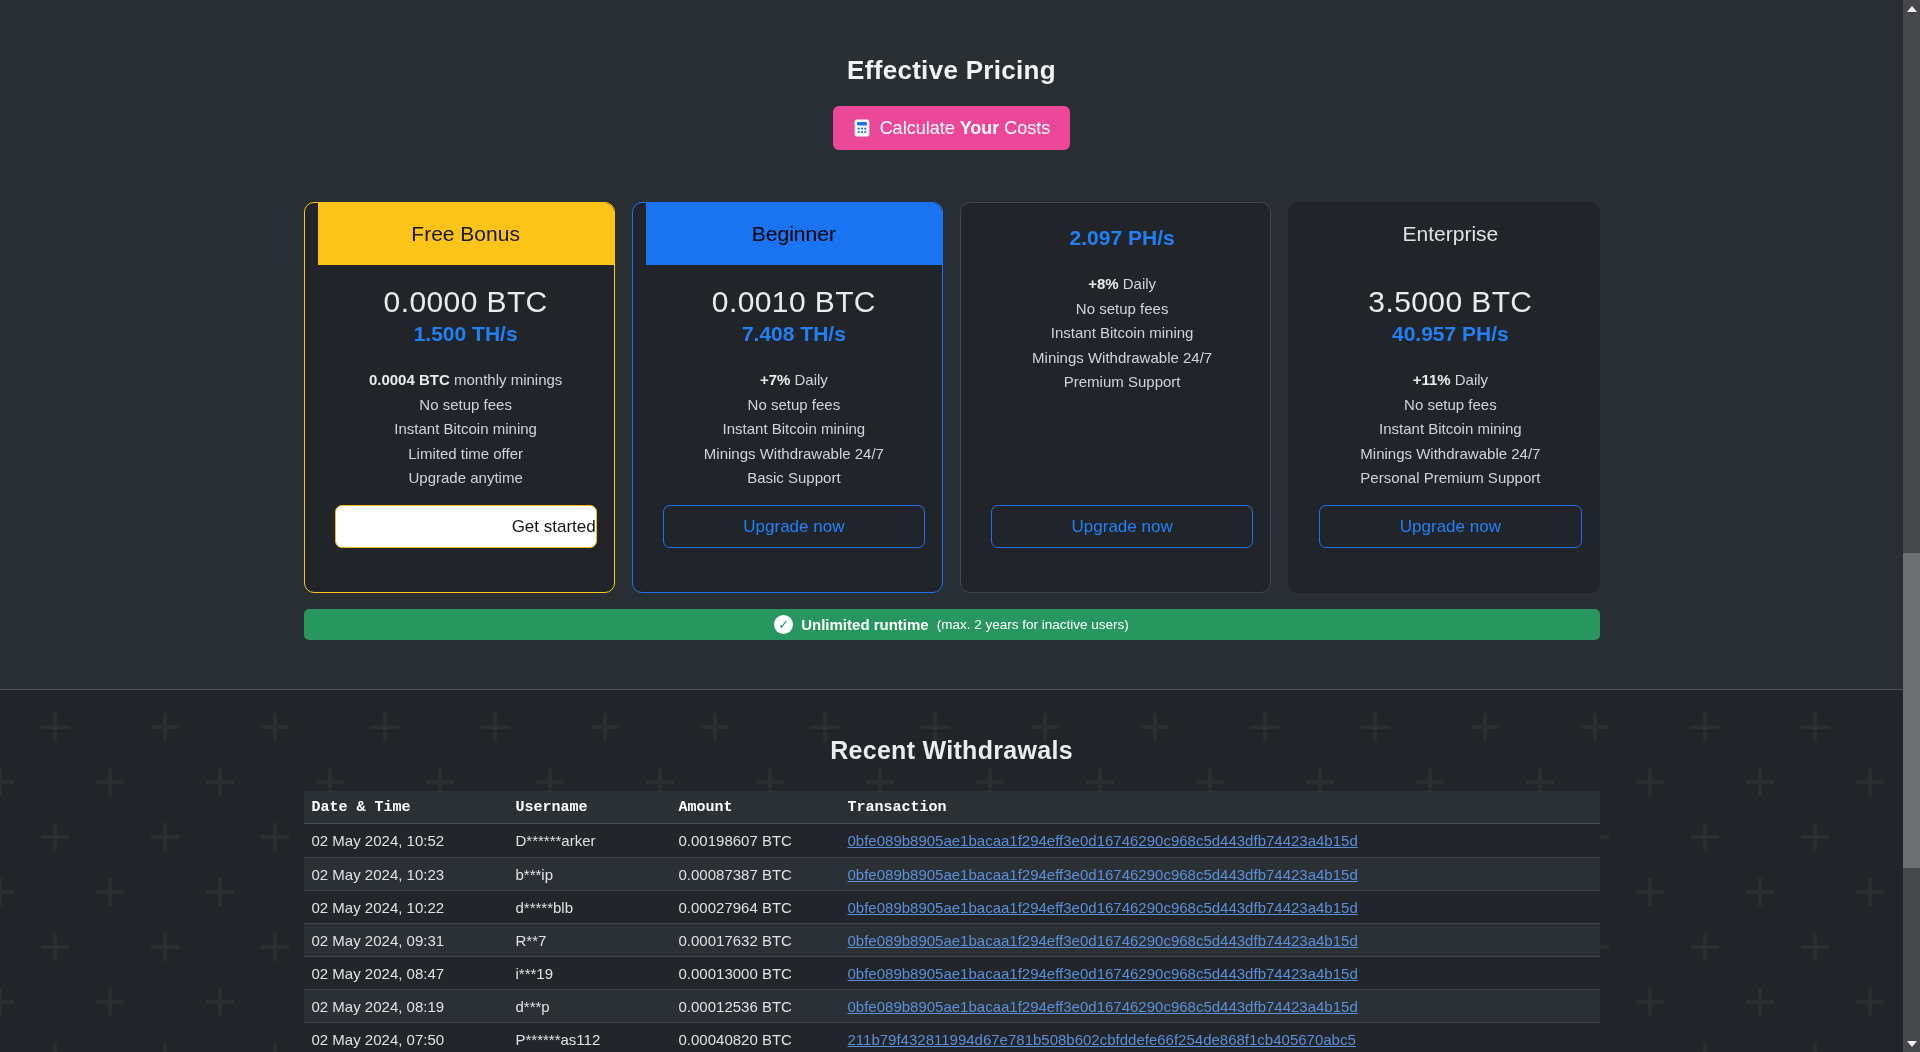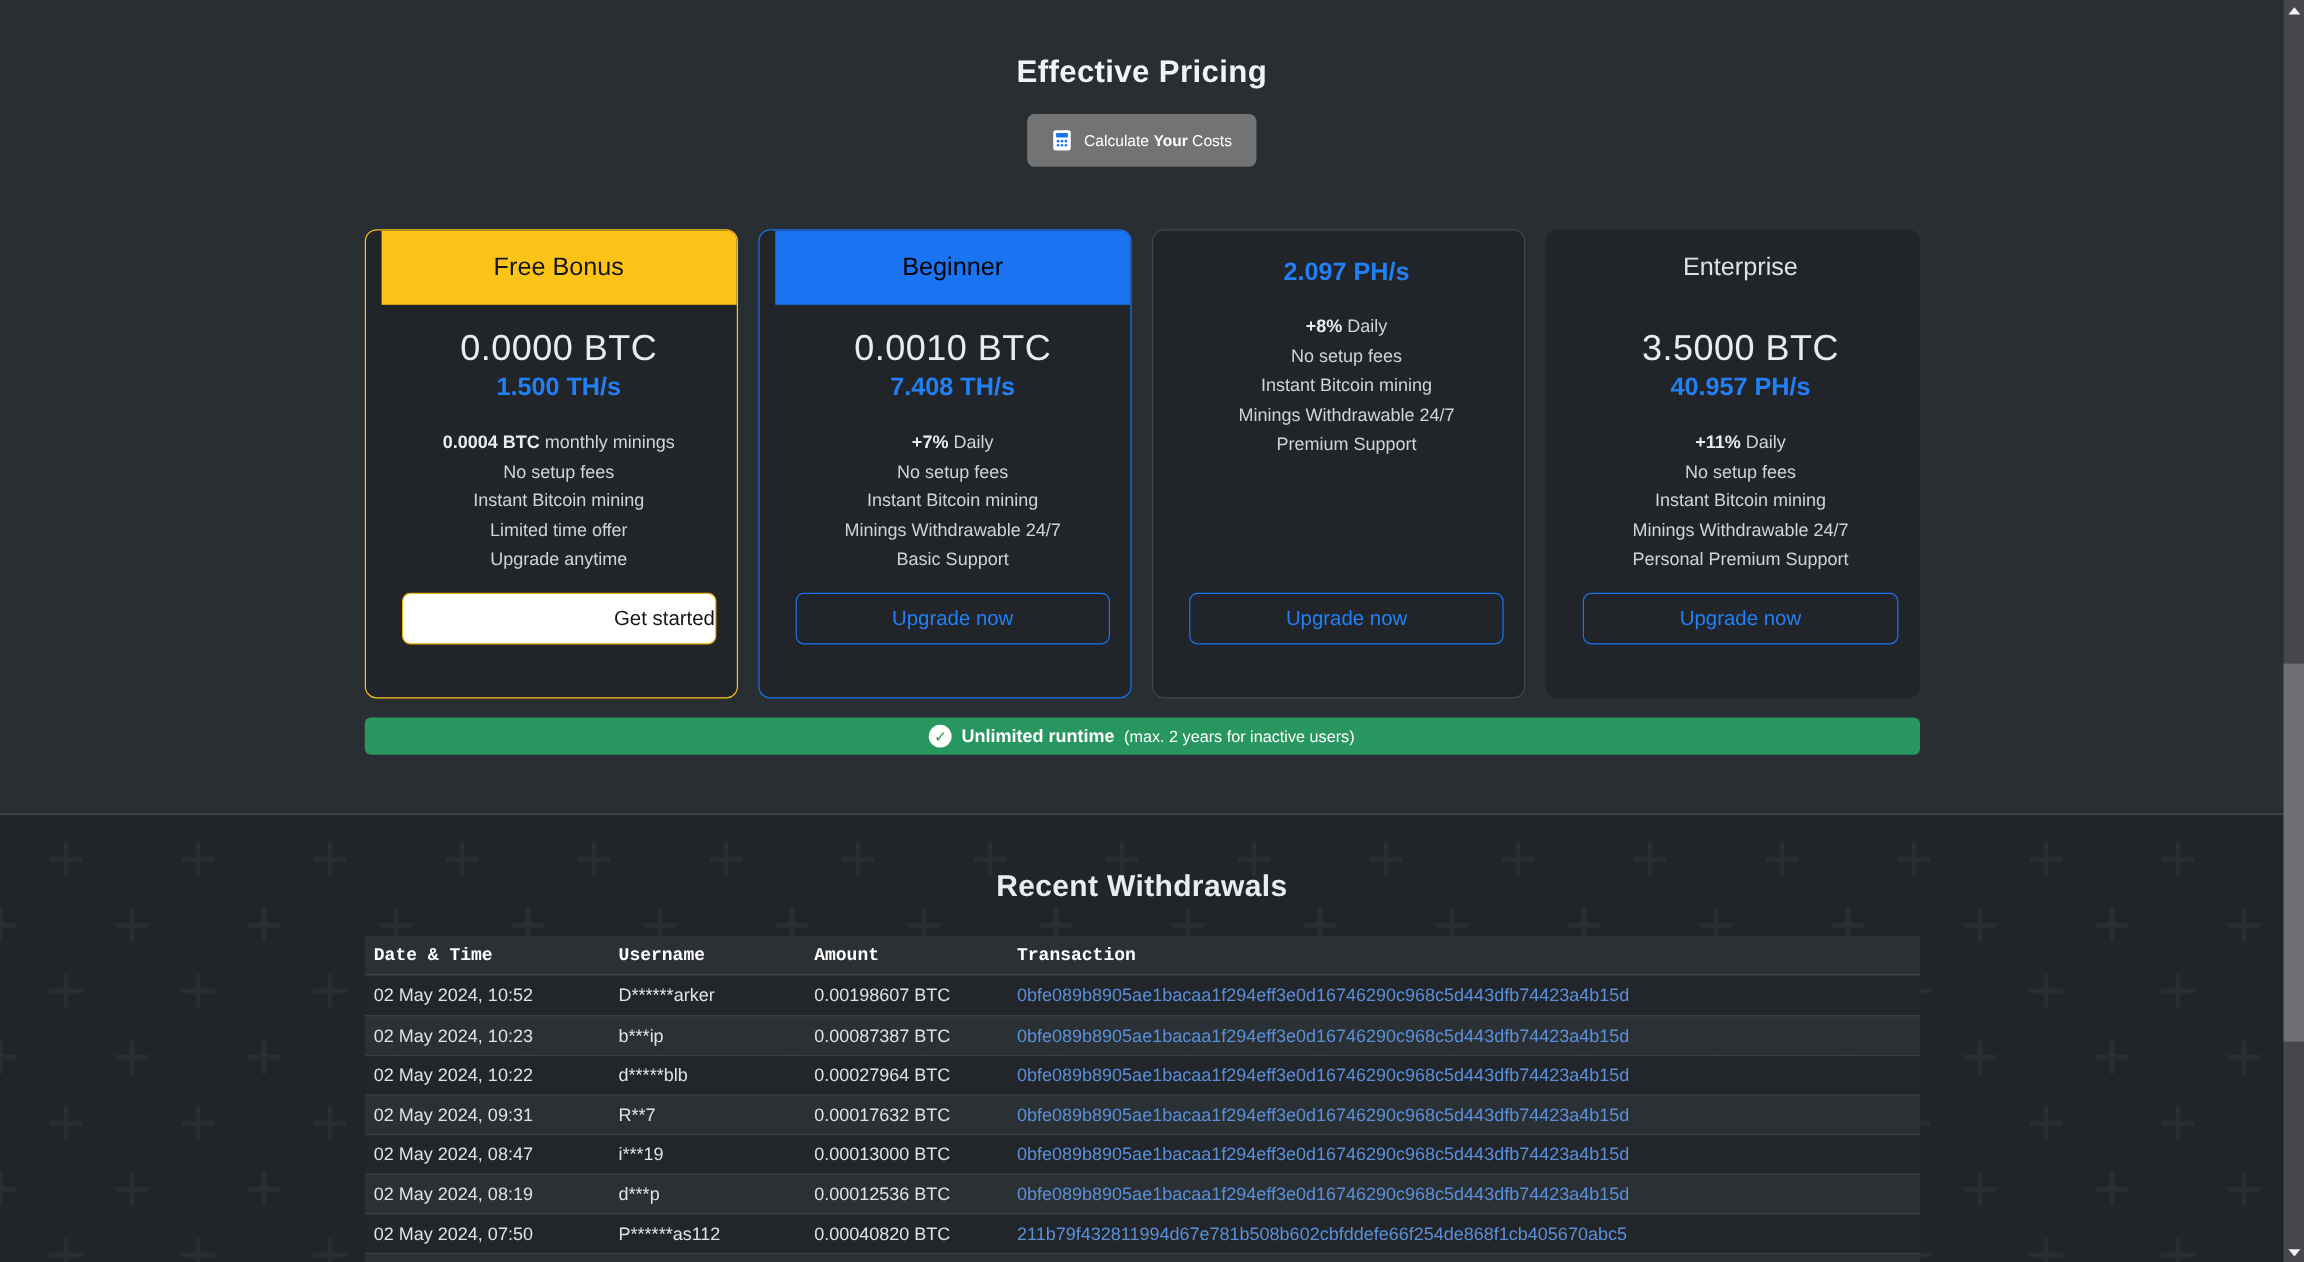--- a/index.html
+++ b/index.html
@@ -3,34 +3,34 @@
 <meta charset="utf-8">
 <style>
   * { box-sizing: border-box; margin: 0; padding: 0; }
   html, body { width: 1920px; height: 1052px; overflow: hidden; }
   body {
     font-family: "Liberation Sans", "DejaVu Sans", sans-serif;
     background: #292e33;
     color: #dee2e6;
   }
   .page { position: relative; width: 1920px; height: 1052px; overflow: hidden; }
-  .viewport { position: absolute; left: 0; top: 4px; width: 1903px; height: 852px; }
+  .viewport { position: absolute; left: 0; top: 15px; width: 1903px; height: 852px; }
   .content { width: 1296px; margin: 0 auto; position: relative; }
 
   
   .top-section { height: 675px; padding-top: 40px; border-bottom: 1px solid #4d5359; }
   .page-title {
     text-align: center; font-size: 26px; font-weight: bold;
     color: #f1f3f5; letter-spacing: 0.3px;
   }
   .calc-btn-wrap { display: flex; justify-content: center; margin-top: 20px; }
   .calc-btn {
     display: inline-flex; align-items: center; gap: 9px;
-    background: #737373; color: #fff; border: none; border-radius: 6px;
-    height: 44px; padding: 0 20px; font-size: 13px; cursor: pointer;
+    background: #ec4899; color: #fff; border: none; border-radius: 6px;
+    height: 44px; padding: 0 20px; font-size: 18px; cursor: pointer;
     font-family: inherit;
   }
   .calc-btn b { font-weight: bold; }
   .calc-icon { display: inline-flex; }
 
   
   .plans { display: flex; gap: 17px; margin-top: 52px; }
   .card {
     flex: 1 1 0; height: 391px; border-radius: 10px;
     background: #212529; border: 1px solid transparent;
@@ -87,21 +87,21 @@
   .t-row, .t-head {
     display: grid; grid-template-columns: 204px 163px 169px 1fr;
     align-items: center; height: 33px;
   }
   .t-head { background: #2b3035; font-weight: bold; color: #fff; border-bottom: 1px solid #464c52; font-family: Liberation Mono, monospace; }
   .t-row { color: #dee2e6; }
   .t-rows .t-row:nth-child(odd) { background: #222529; }
   .t-rows .t-row:nth-child(even) { background: #2b3035; }
   .t-rows .t-row + .t-row { border-top: 1px solid #3c4147; }
   .t-cell, .t-hcell { padding: 0 8px; white-space: nowrap; overflow: hidden; }
-  .tx-link { color: #5a8fd9; cursor: pointer; }
+  .tx-link { color: #5a8fd9; text-decoration: underline; cursor: pointer; }
   .t-row--partial { height: 9px; overflow: hidden; }
 
   
   .scrollbar {
     position: absolute; right: 0; top: 0; width: 17px; height: 1052px;
     background: #46474b;
   }
   .scroll-arrow {
     position: absolute; left: 0; width: 17px; height: 17px;
     display: flex; align-items: center; justify-content: center; cursor: pointer;

